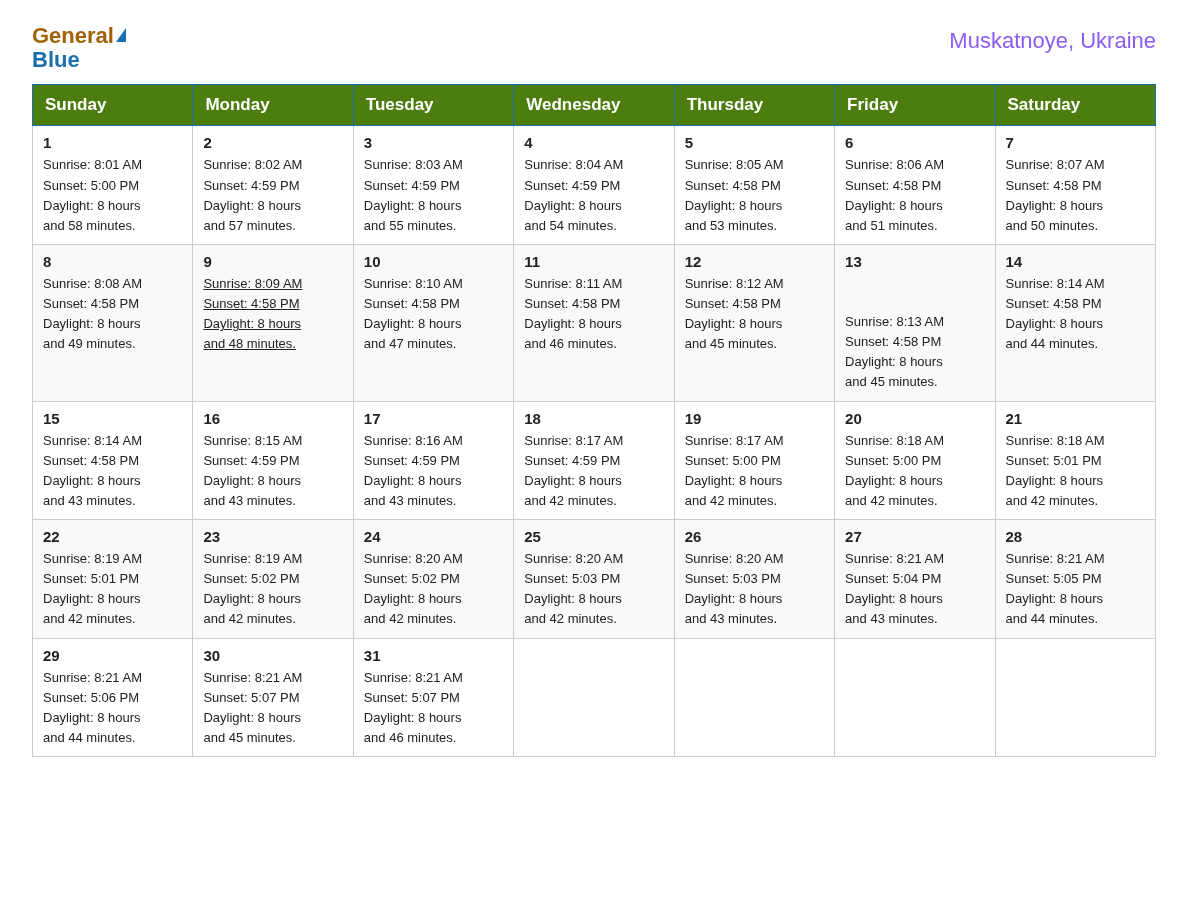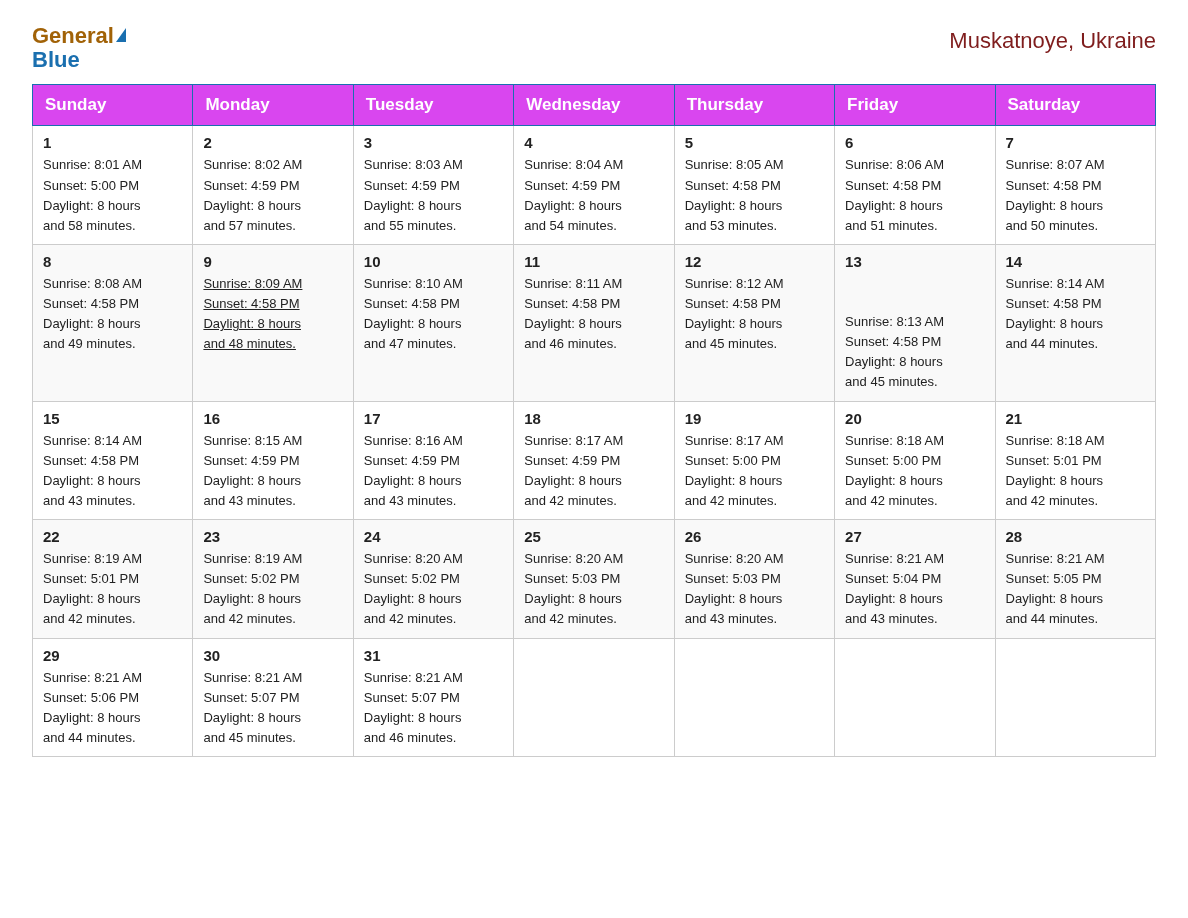--- a/index.html
+++ b/index.html
@@ -44,30 +44,30 @@
       text-align: right;
     }
     .month-title {
       font-size: 52px;
       font-weight: bold;
       color: #222;
       line-height: 1.1;
     }
     .location-subtitle {
       font-size: 22px;
-      color: #7f1d1d;
+      color: #8b5cf6;
       margin-top: 4px;
     }
     .calendar-table {
       width: 100%;
       border-collapse: collapse;
       margin-top: 12px;
     }
     .calendar-table th {
-      background-color: #d946ef;
+      background-color: #4d7c0f;
       color: #fff;
       font-size: 17px;
       font-weight: bold;
       padding: 10px 12px;
       text-align: left;
       border: 1px solid #1a6faf;
     }
     .calendar-table td {
       vertical-align: top;
       padding: 8px 10px;

